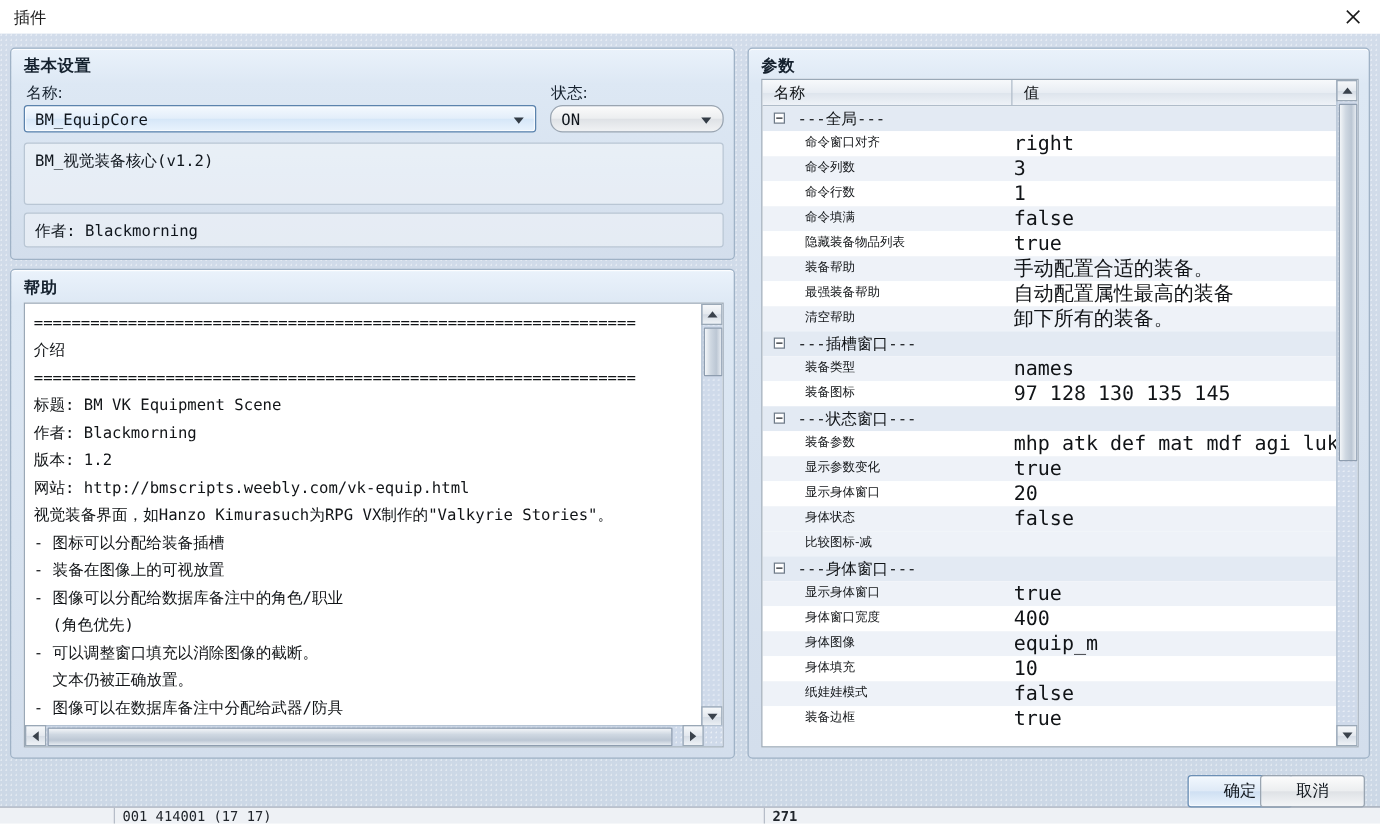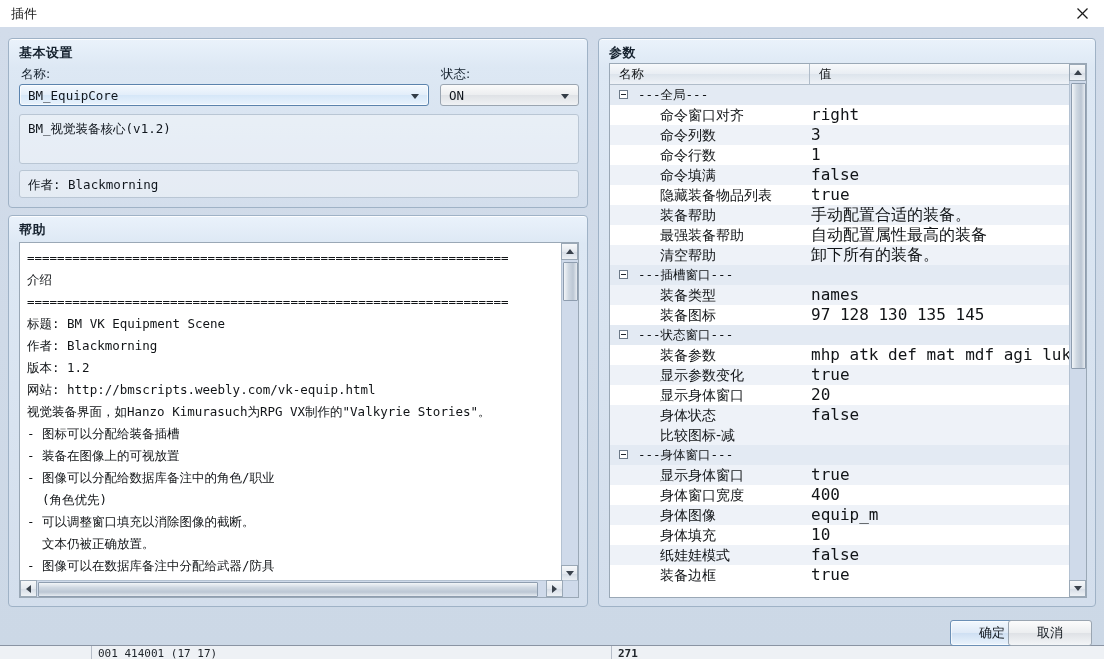--- a/index.html
+++ b/index.html
@@ -216,23 +216,23 @@
     overflow: hidden;
   }
   .prow {
     position: relative; height: 20px; width: 100%;
     background: #ffffff;
   }
   .prow.alt { background: #eef2f8; }
   .prow.grp { background: #e3eaf3; }
   .prow .pname {
     position: absolute; left: 0; top: 0; height: 20px; line-height: 20px;
-    font-size: 14px; color: #111417;
-    font-family: "DejaVu Sans", sans-serif;
-    padding-left: 50px;
+    font-size: 10px; color: #111417;
+    font-family: "DejaVu Sans", sans-serif;
+    padding-left: 34px;
     white-space: nowrap;
   }
   .prow.grp .pname {
     padding-left: 28px;
     font-family: "DejaVu Sans Mono", monospace;
     font-size: 12.5px;
   }
   .prow .pval {
     position: absolute; left: 201px; top: 0; height: 20px; line-height: 20px;
     font-size: 16px; color: #111417;
@@ -305,21 +305,21 @@
       <div class="group-title">基本设置</div>
 
       <div class="field-label" style="left:12px; top:27px;">名称:</div>
       <div class="field-label" style="left:432px; top:27px;">状态:</div>
 
       <div class="combo focused" style="left:10px; top:45px; width:410px;">
         <span>BM_EquipCore</span>
         <span class="caret"></span>
       </div>
 
-      <div class="combo plain" style="left:431px; top:45px; width:139px;">
+      <div class="combo plain" style="left:431px; top:45px; width:139px;border-radius:10px;">
         <span>ON</span>
         <span class="caret"></span>
       </div>
 
       <div class="textbox" style="left:10px; top:75px; width:560px; height:50px;">BM_视觉装备核心(v1.2)</div>
 
       <div class="textbox" style="left:10px; top:131px; width:560px; height:28px;">作者: Blackmorning</div>
     </div>
 
     <div class="group" style="left:8px; top:215px; width:580px; height:392px;">

